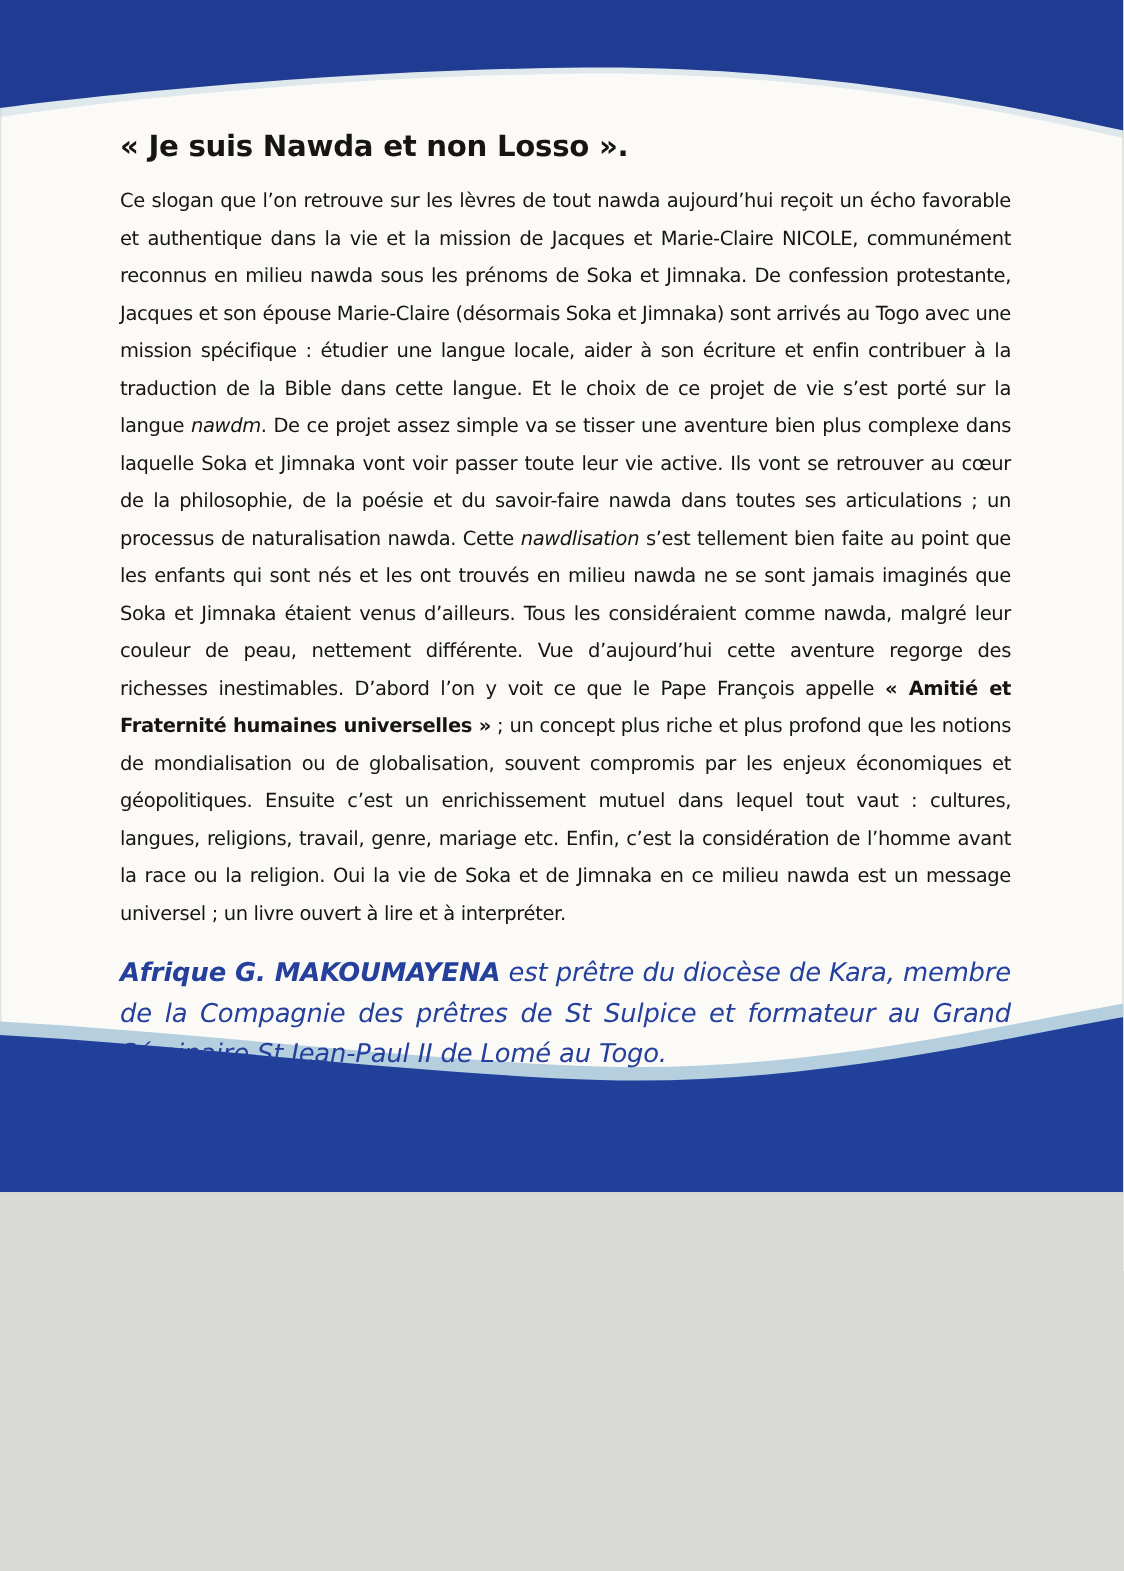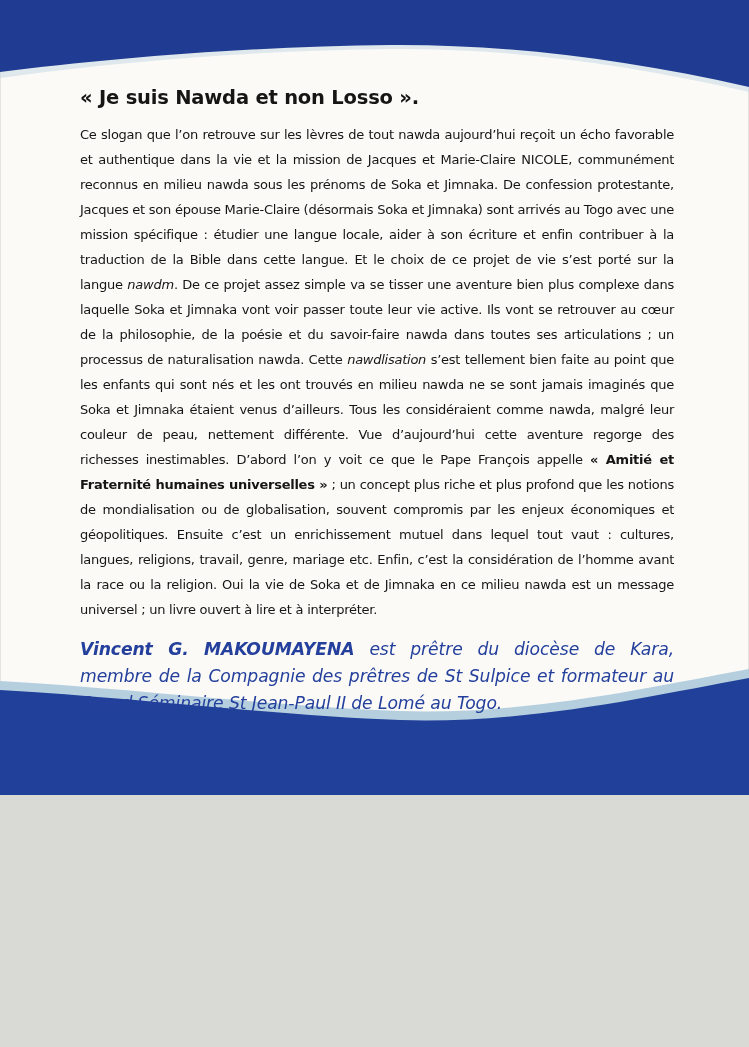--- a/index.html
+++ b/index.html
@@ -86,21 +86,21 @@
 <div class="page">
 
   <svg class="top-band" viewBox="0 0 749 96" preserveAspectRatio="none" aria-hidden="true">
     <path class="band-soft" d="M0,0 H749 V92 C620,62 500,48 390,49 C260,50 110,62 0,78 Z"></path>
     <path class="band-fill" d="M0,0 H749 V87 C620,58 500,44 390,45 C260,46 110,58 0,72 Z"></path>
   </svg>
 
   <div class="content">
     <h1 class="heading">« Je suis Nawda et non Losso ».</h1>
     <p class="body-text"><span class="seg-n">Ce slogan que l’on retrouve sur les lèvres de tout nawda aujourd’hui reçoit un écho favorable et authentique dans la vie et la mission de Jacques et Marie-Claire NICOLE, communément reconnus en milieu nawda sous les prénoms de Soka et Jimnaka. De confession protestante, Jacques et son épouse Marie-Claire (désormais Soka et Jimnaka) sont arrivés au Togo avec une mission spécifique : étudier une langue locale, aider à son écriture et enfin contribuer à la traduction de la Bible dans cette langue. Et le choix de ce projet de vie s’est porté sur la langue </span><span class="seg-i">nawdm</span><span class="seg-n">. De ce projet assez simple va se tisser une aventure bien plus complexe dans laquelle Soka et Jimnaka vont voir passer toute leur vie active. Ils vont se retrouver au cœur de la philosophie, de la poésie et du savoir-faire nawda dans toutes ses articulations ; un processus de naturalisation nawda. Cette </span><span class="seg-i">nawdlisation</span><span class="seg-n"> s’est tellement bien faite au point que les enfants qui sont nés et les ont trouvés en milieu nawda ne se sont jamais imaginés que Soka et Jimnaka étaient venus d’ailleurs. Tous les considéraient comme nawda, malgré leur couleur de peau, nettement différente. Vue d’aujourd’hui cette aventure regorge des richesses inestimables. D’abord l’on y voit ce que le Pape François appelle </span><span class="seg-b">« Amitié et Fraternité humaines universelles »</span><span class="seg-n"> ; un concept plus riche et plus profond que les notions de mondialisation ou de globalisation, souvent compromis par les enjeux économiques et géopolitiques. Ensuite c’est un enrichissement mutuel dans lequel tout vaut : cultures, langues, religions, travail, genre, mariage etc. Enfin, c’est la considération de l’homme avant la race ou la religion. Oui la vie de Soka et de Jimnaka en ce milieu nawda est un message universel ; un livre ouvert à lire et à interpréter.</span></p>
-    <p class="signature"><span class="seg-b">Vincent G. MAKOUMAYENA</span><span class="seg-n"> est prêtre du diocèse de Kara, membre de la Compagnie des prêtres de St Sulpice et formateur au Grand Séminaire St Jean-Paul II de Lomé au Togo.</span></p>
+    <p class="signature"><span class="seg-b">Afrique G. MAKOUMAYENA</span><span class="seg-n"> est prêtre du diocèse de Kara, membre de la Compagnie des prêtres de St Sulpice et formateur au Grand Séminaire St Jean-Paul II de Lomé au Togo.</span></p>
   </div>
 
   <svg class="wave-footer" viewBox="0 0 749 126" preserveAspectRatio="none" aria-hidden="true">
     <path class="wave-light" d="M0,12 C140,20 280,38 400,42 C530,46 650,18 749,0 L749,126 L0,126 Z"></path>
     <path class="wave-dark" d="M0,21 C140,29 280,47 400,51 C530,55 650,27 749,9 L749,126 L0,126 Z"></path>
   </svg>
 
   <div class="publisher-box">
     <svg class="logo-svg" width="92" height="56" viewBox="0 0 100 62" aria-hidden="true">
       <path class="flame-outer" d="M50,1 C45,11 37.5,16 38.5,26 C39.5,35 44,39.5 50,39.5 C56,39.5 60.5,35 61.5,26 C62.5,16 55,11 50,1 Z"></path>

